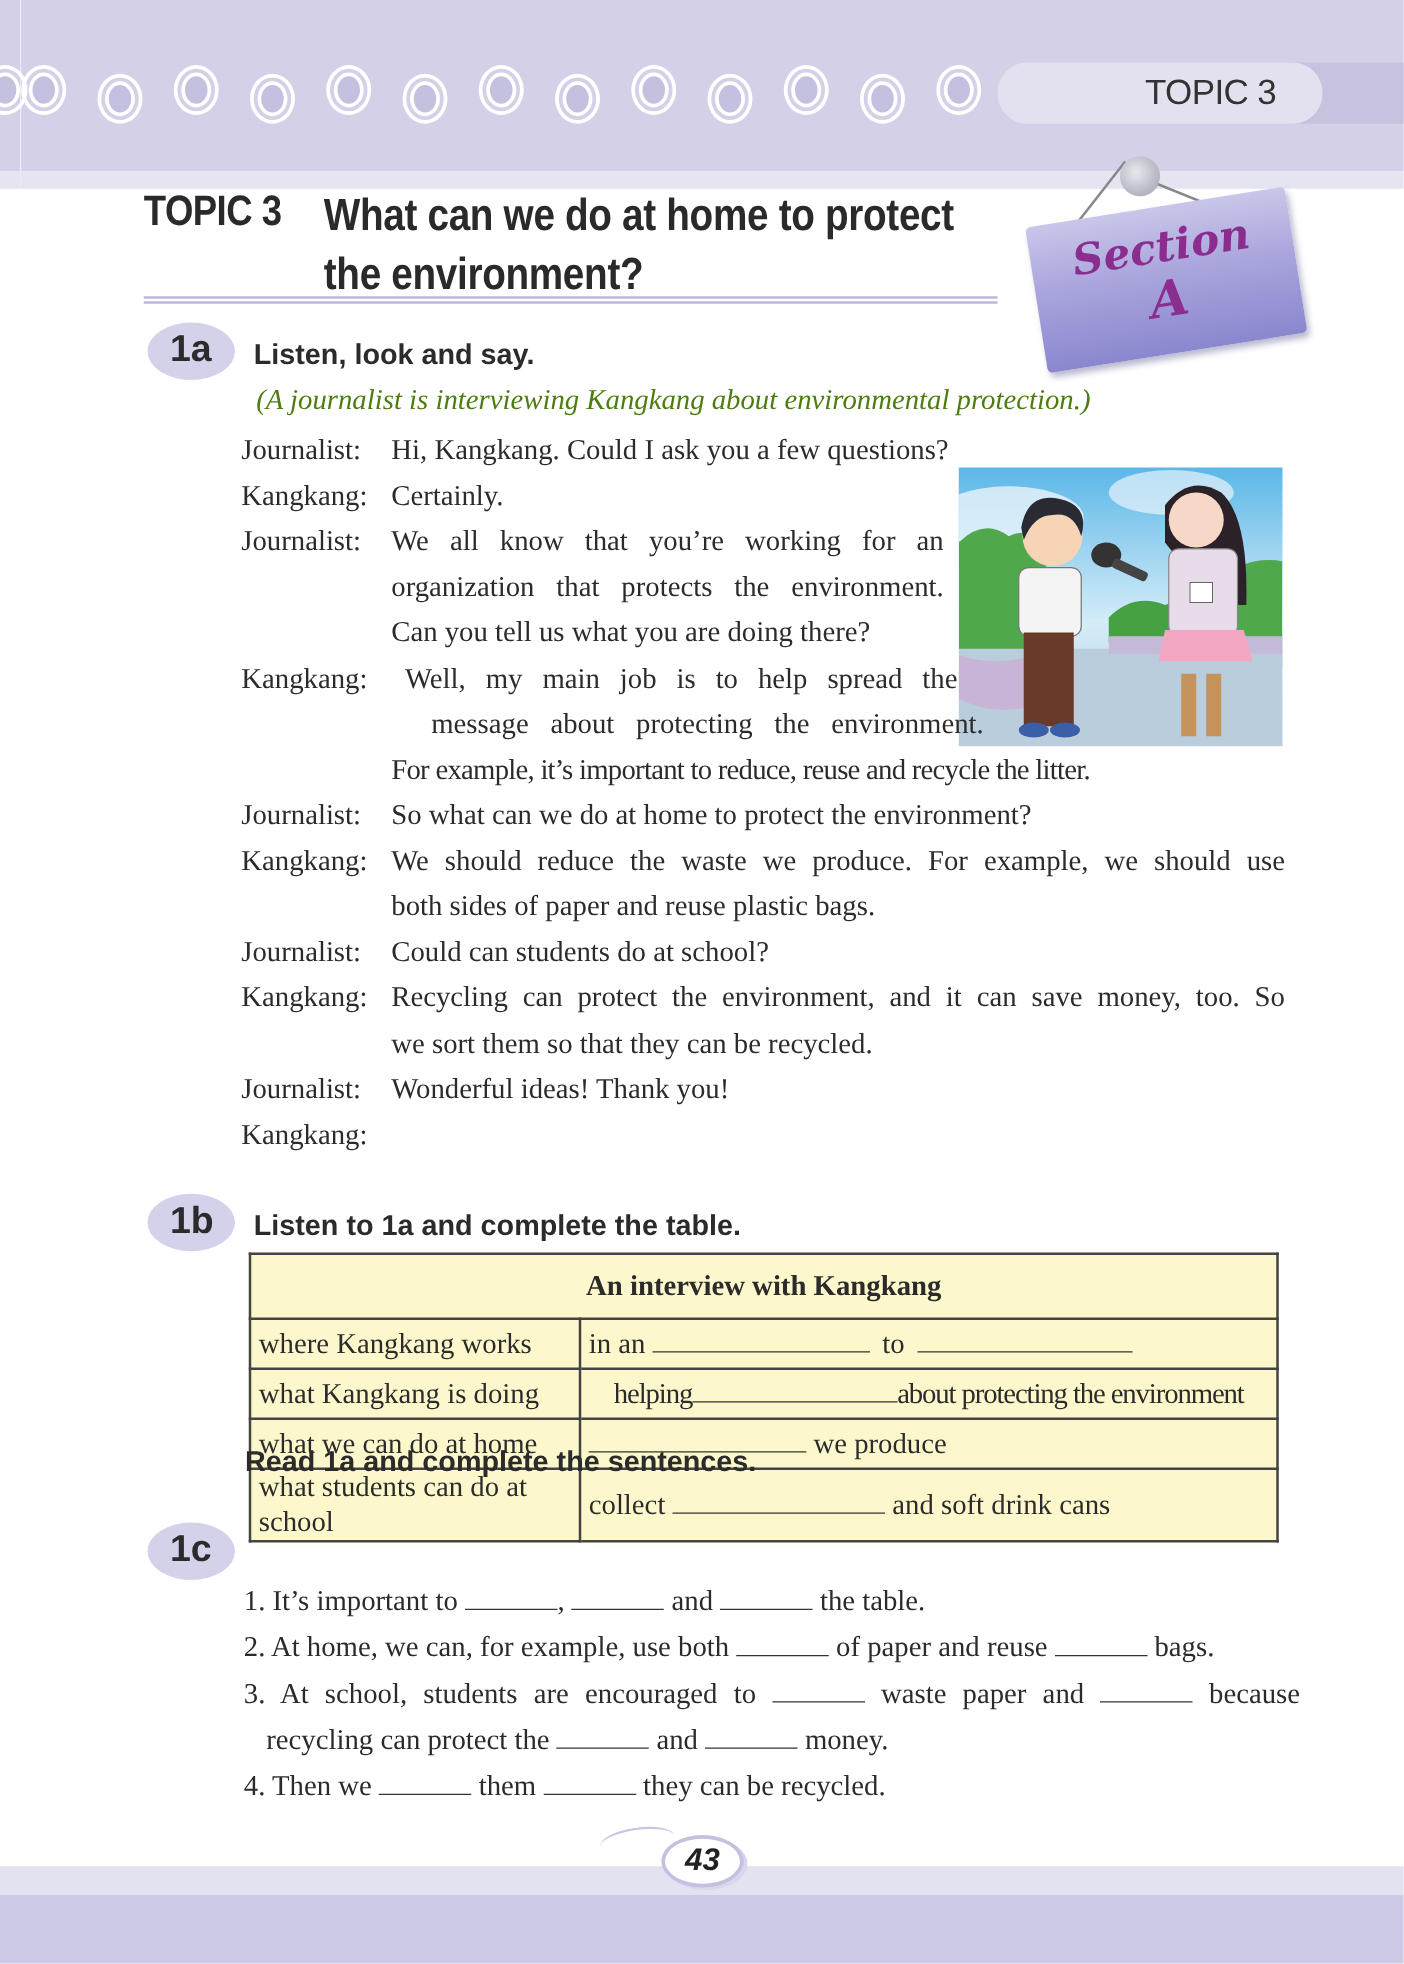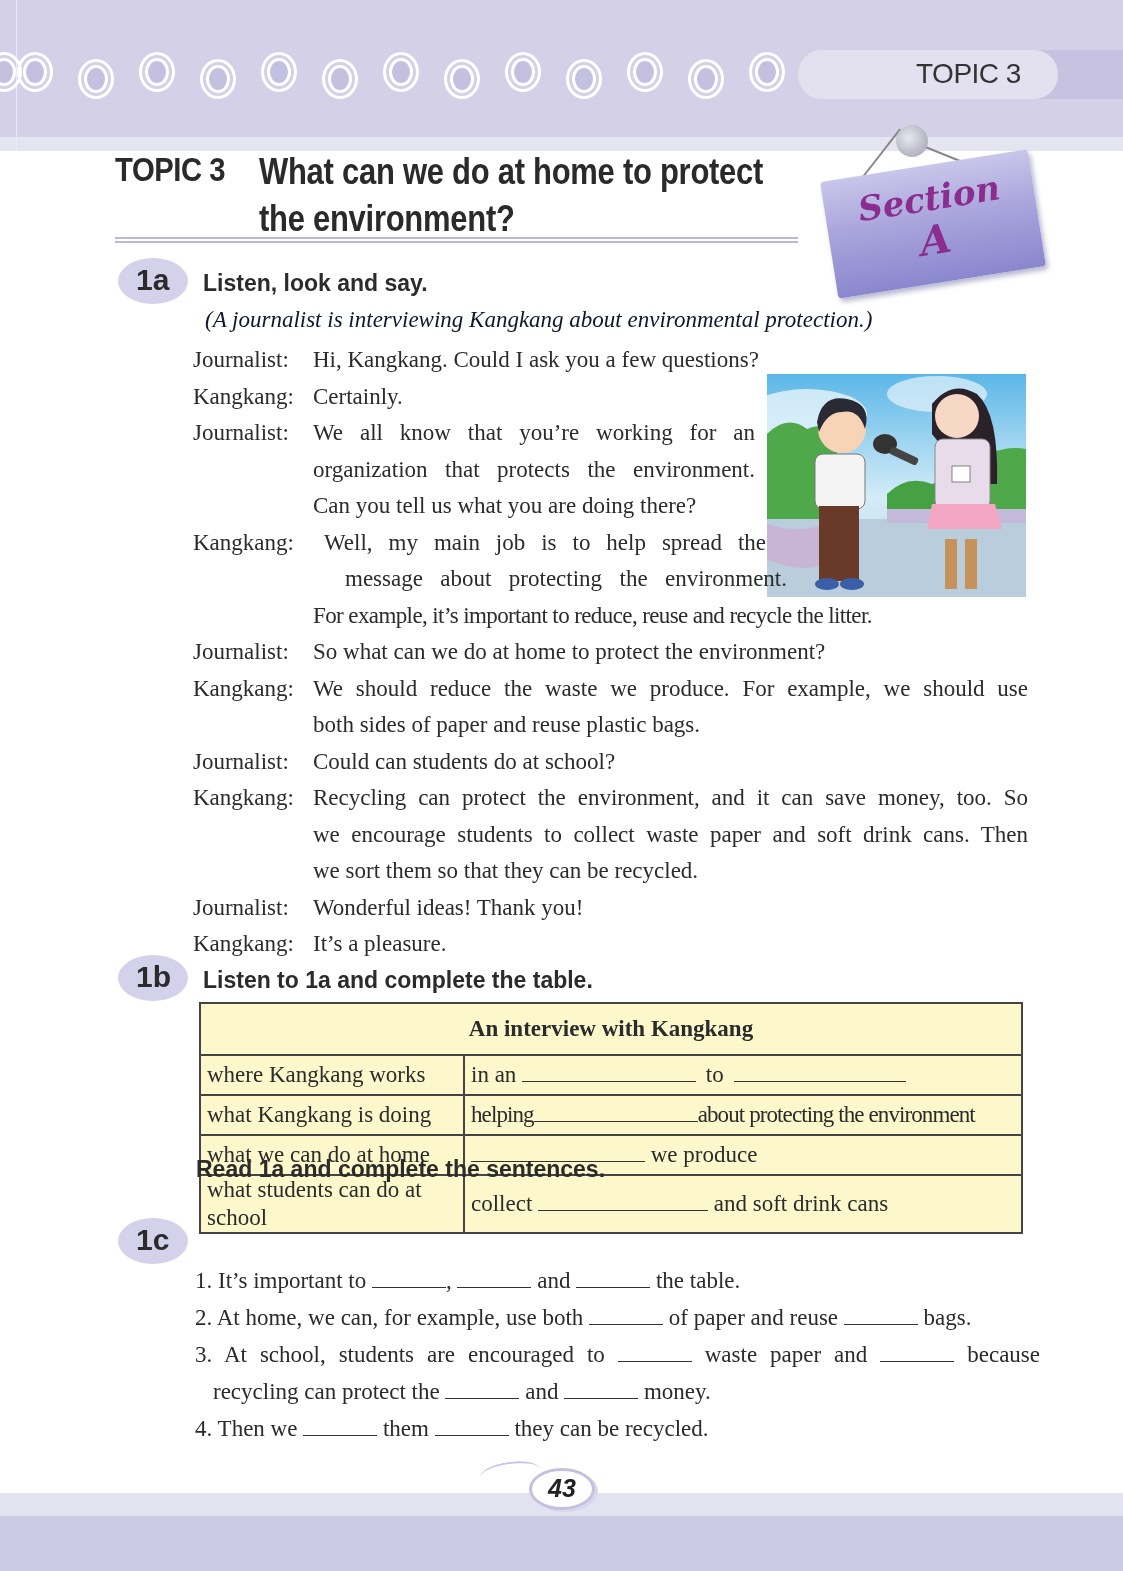--- a/index.html
+++ b/index.html
@@ -27,21 +27,21 @@
     .pin { position: absolute; left: 76px; top: 0; width: 32px; height: 32px; border-radius: 50%; background: radial-gradient(circle at 40% 40%, #e8e8ee, #9c9cae); }
     .string { position: absolute; height: 2px; background: #888; }
     .sign-board { position: absolute; left: 8px; top: 40px; width: 210px; height: 118px; background: linear-gradient(180deg, #c9c6ea 0%, #a9a5dc 45%, #8b87cf 100%); transform: rotate(-9deg); border-radius: 4px; box-shadow: 2px 4px 5px rgba(80,80,140,0.4); }
     .sign-text { position: absolute; left: 30px; top: 12px; font-family: "DejaVu Serif", serif; font-style: italic; font-weight: bold; color: #8a2d8f; font-size: 34px; line-height: 42px; text-align: center; width: 150px; }
 
     
     .badge { position: absolute; width: 70px; height: 46px; border-radius: 50%; background: #d4d1ea; }
     .badge-num { position: absolute; font-family: "Liberation Sans", sans-serif; font-weight: bold; font-size: 30px; color: #2b2b2b; }
     .ex-heading { position: absolute; font-family: "Liberation Sans", sans-serif; font-weight: bold; font-size: 23px; color: #2b2b2b; }
 
-    .stage { position: absolute; left: 205px; top: 307px; font-style: italic; font-size: 23px; color: #0f172a; }
+    .stage { position: absolute; left: 205px; top: 307px; font-style: italic; font-size: 23px; color: #4d7c0f; }
 
     
     .dlg { position: absolute; left: 193px; width: 835px; font-size: 23px; line-height: 36.5px; color: #2b2b2b; }
     .dlg-line { display: flex; }
     .speaker { width: 120px; flex: none; }
     .speech { flex: 1; }
     .narrow .speech { text-align: justify; text-align-last: left; }
     .img-wrap { position: absolute; left: 767px; top: 374px; width: 259px; height: 223px; overflow: hidden; background: linear-gradient(180deg, #5bb7e8 0%, #a9d9f2 35%, #d3ecf8 55%, #bdd3e2 100%); }
 
     
@@ -182,31 +182,29 @@
     </div>
   </div>
   <div class="dlg-line">
     <span class="speaker">Journalist:</span>
     <span class="speech">Could can students do at school?</span>
   </div>
   <div class="dlg-line">
     <span class="speaker">Kangkang:</span>
     <div class="speech">
       <div style="text-align:justify;text-align-last:justify;">Recycling can protect the environment, and it can save money, too. So</div>
-      <div style="text-align:justify;text-align-last:justify;">we encourage students to collect waste paper and soft drink cans. Then</div>
       <div>we sort them so that they can be recycled.</div>
     </div>
   </div>
   <div class="dlg-line">
     <span class="speaker">Journalist:</span>
     <span class="speech">Wonderful ideas! Thank you!</span>
   </div>
   <div class="dlg-line">
     <span class="speaker">Kangkang:</span>
-    <span class="speech">It’s a pleasure.</span>
   </div>
 </div>
 
 <div class="badge" style="left:118px;top:955px;"></div>
 <span class="badge-num" style="left:136px;top:960px;">1b</span>
 <span class="ex-heading" style="left:203px;top:967px;">Listen to 1a and complete the table.</span>
 
 <table class="tbl">
   <tbody>
       <tr>
@@ -216,21 +214,21 @@
     <td class="c1">where Kangkang works</td>
     <td>
       <span>in an</span>
       <span class="blank" style="width:174px;"></span>
       <span style="margin:0 4px;">to</span>
       <span class="blank" style="width:172px;"></span>
     </td>
   </tr>
   <tr>
     <td class="c1">what Kangkang is doing</td>
-    <td style="letter-spacing:-0.9px;">
+    <td style="letter-spacing:-0.9px;text-align:center;">
       <span>helping</span><span class="blank" style="width:164px;"></span><span>about protecting the environment</span>
     </td>
   </tr>
   <tr>
     <td class="c1">what we can do at home</td>
     <td>
       <span class="blank" style="width:174px;"></span>
       <span>we produce</span>
     </td>
   </tr>

